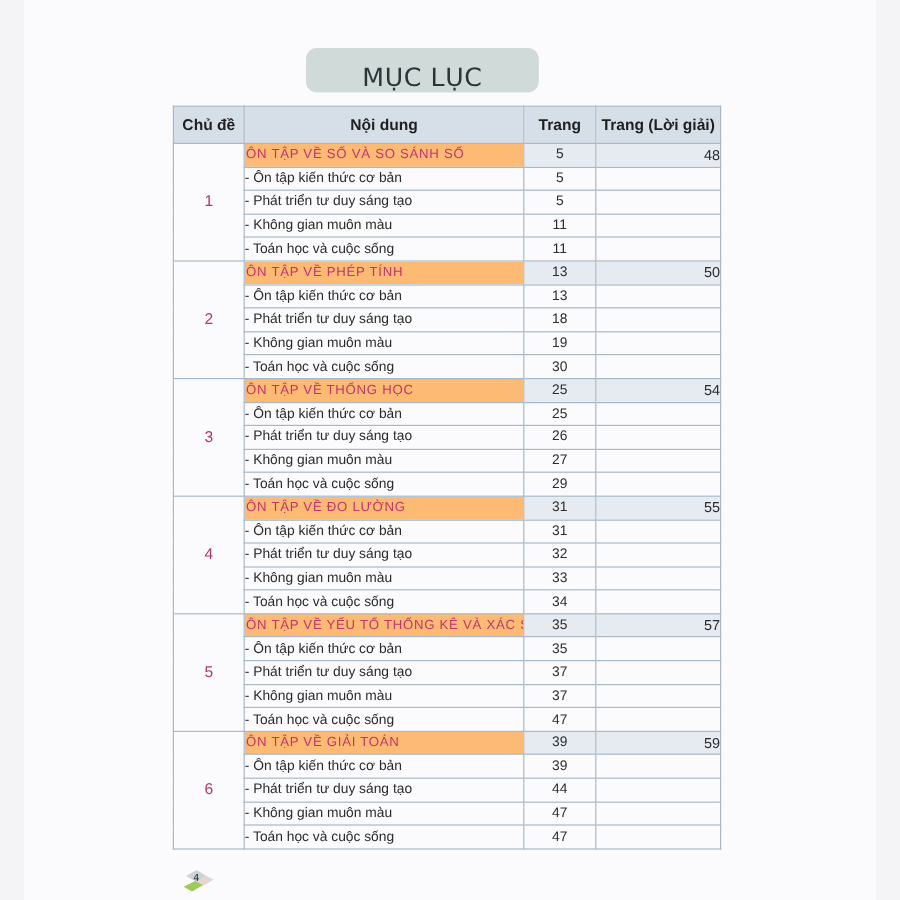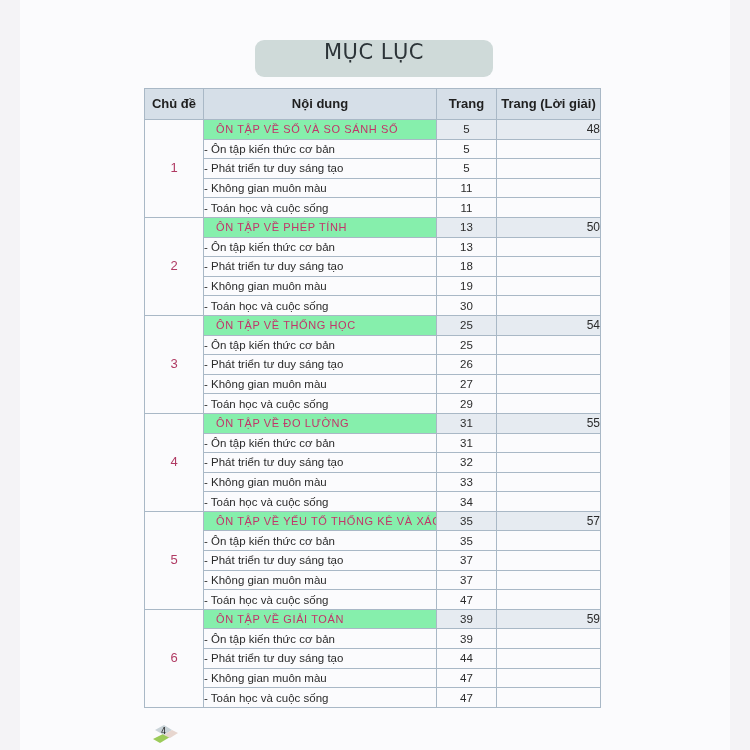--- a/index.html
+++ b/index.html
@@ -7,23 +7,23 @@
     width:750px; height:750px; overflow:hidden;
     background:#f4f3f6;
     font-family:"Liberation Sans", sans-serif;
     position:relative;
   }
   .page {
     position:absolute; left:20px; top:0; width:710px; height:750px;
     background:#fbfbfd;
   }
   .title-box {
-    position:absolute; left:255px; top:40px; width:238px; height:37px;
+    position:absolute; left:255px; top:40px; width:194px; height:37px;
     background:#cfdad9; border-radius:9px;
-    display:flex; align-items:flex-start; justify-content:center;
+    display:flex; align-items:flex-end; justify-content:center;
   }
   .title-box span {
     font-family:"DejaVu Sans", sans-serif; font-size:21px; color:#2c3438;
     letter-spacing:0.5px;
   }
   table.toc {
     position:absolute; left:144px; top:88px;
     border-collapse:collapse; table-layout:fixed;
     width:454px;
     font-size:11.5px; color:#2b2b2b;
@@ -38,22 +38,22 @@
     height:30px; color:#1f1f1f;
   }
   .col-topic { width:59px; }
   .col-content { width:233px; }
   .col-page { width:60px; }
   .col-sol { width:104px; }
   td.topic-num {
     text-align:center; color:#b03a63; font-size:13px; background:#fbfbfd;
   }
   tr.section td.content {
-    background:#86efac; color:#c2346a; font-size:11px; letter-spacing:0.6px;
-    padding-left:12px; font-weight:normal;
+    background:#fdba74; color:#c2346a; font-size:11px; letter-spacing:0.6px;
+    padding-left:1px; font-weight:normal;
   }
   tr.section td.page-num, tr.section td.sol-num { background:#e6ebf1; }
   td.content { padding-left:24px; }
   td.page-num { text-align:center; padding-left:14px; box-sizing:border-box; }
   td.sol-num { text-align:right; padding-right:18px; box-sizing:border-box; }
   tr.section td.sol-num { font-size:12px; }
   .page-badge {
     position:absolute; left:150px; top:722px; width:32px; height:22px;
   }
 </style>

